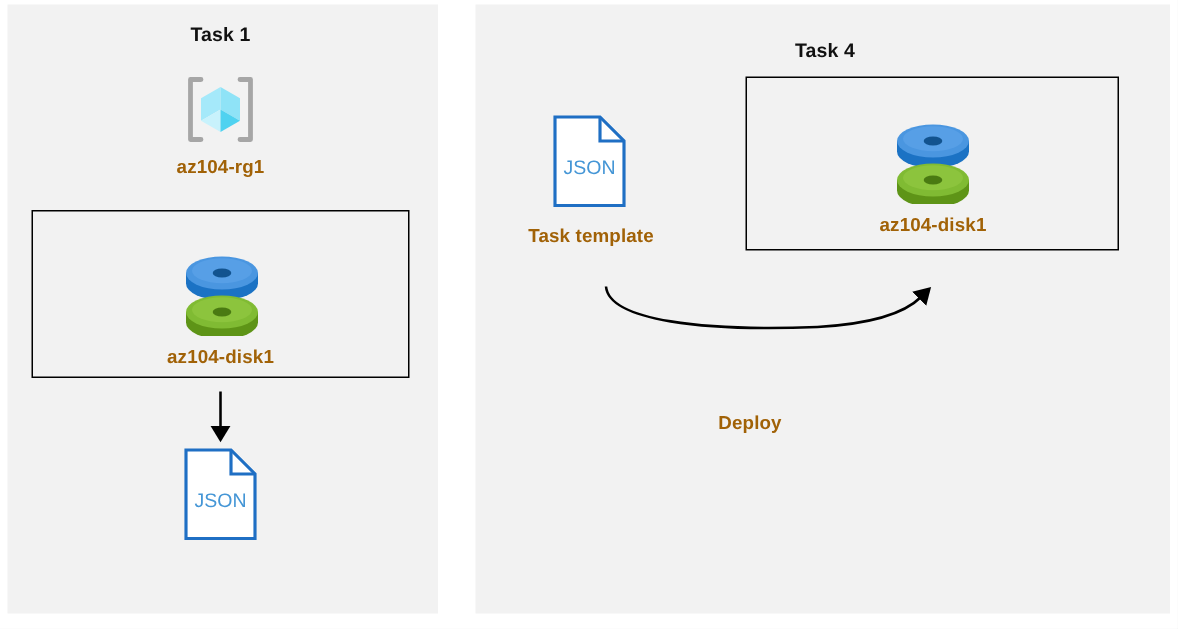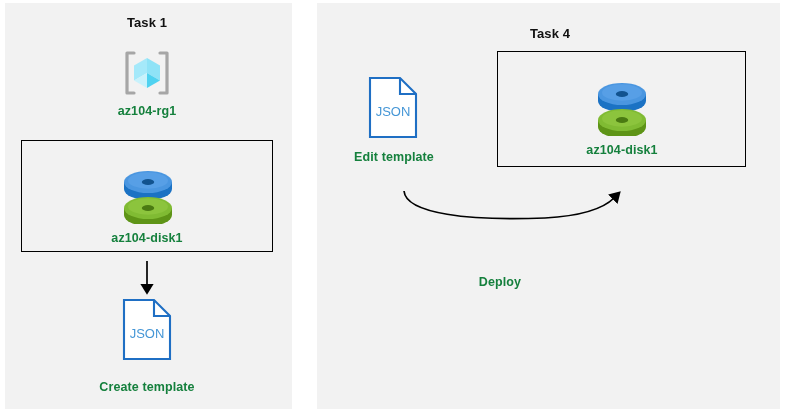--- a/index.html
+++ b/index.html
@@ -33,21 +33,21 @@
     font-weight: bold;
     color: #111111;
     letter-spacing: 0.1px;
     white-space: nowrap;
     text-align: center;
   }
   .caption {
     position: absolute;
     font-size: 12.5px;
     font-weight: bold;
-    color: #15803d;
+    color: #a16207;
     white-space: nowrap;
     text-align: center;
     letter-spacing: 0.1px;
   }
   .outline-box {
     position: absolute;
     border: 1.6px solid #000000;
     background: transparent;
     box-sizing: border-box;
   }
@@ -119,35 +119,34 @@
   <div class="caption ctr" style="left:147px; top:231px;">az104-disk1</div>
 
   <div class="icon-wrap" style="left:122px; top:298px;">
     <svg width="50" height="63" viewBox="0 0 50 63" xmlns="http://www.w3.org/2000/svg">
       <path d="M2 2 L32 2 L48 18 L48 61 L2 61 Z" fill="#ffffff" stroke="#1f6fc4" stroke-width="2.1" stroke-linejoin="miter"></path>
       <path d="M32 2 L32 18 L48 18" fill="none" stroke="#1f6fc4" stroke-width="2.1" stroke-linejoin="miter"></path>
       <text x="25" y="40" font-family="Liberation Sans, sans-serif" font-size="13" fill="#4596d6" text-anchor="middle">JSON</text>
     </svg>
   </div>
 
-  <div class="caption ctr" style="left:147px; top:380px;">Create template</div>
 
   <div class="panel" id="panel-task2"></div>
 
   <div class="title ctr" style="left:550px; top:26px;">Task 4</div>
 
   <div class="icon-wrap" style="left:368px; top:76px;">
     <svg width="50" height="63" viewBox="0 0 50 63" xmlns="http://www.w3.org/2000/svg">
       <path d="M2 2 L32 2 L48 18 L48 61 L2 61 Z" fill="#ffffff" stroke="#1f6fc4" stroke-width="2.1" stroke-linejoin="miter"></path>
       <path d="M32 2 L32 18 L48 18" fill="none" stroke="#1f6fc4" stroke-width="2.1" stroke-linejoin="miter"></path>
       <text x="25" y="40" font-family="Liberation Sans, sans-serif" font-size="13" fill="#4596d6" text-anchor="middle">JSON</text>
     </svg>
   </div>
 
-  <div class="caption ctr" style="left:394px; top:150px;">Edit template</div>
+  <div class="caption ctr" style="left:394px; top:150px;">Task template</div>
 
   <div class="outline-box" style="left:497px; top:51px; width:249px; height:116px;"></div>
 
   <div class="icon-wrap" style="left:594px; top:78px;">
     <svg width="56" height="58" viewBox="0 0 56 58" xmlns="http://www.w3.org/2000/svg">
       <path d="M4 16 L4 23 A24 11 0 0 0 52 23 L52 16 Z" fill="#1b72c4"></path>
       <ellipse cx="28" cy="16" rx="24" ry="11" fill="#4a96e0"></ellipse>
       <ellipse cx="28" cy="14.5" rx="20" ry="8.3" fill="#579fe6"></ellipse>
       <ellipse cx="28" cy="16" rx="6.2" ry="3.0" fill="#12538f"></ellipse>
       <path d="M4 42 L4 49 A24 11 0 0 0 52 49 L52 42 Z" fill="#5e9417"></path>

